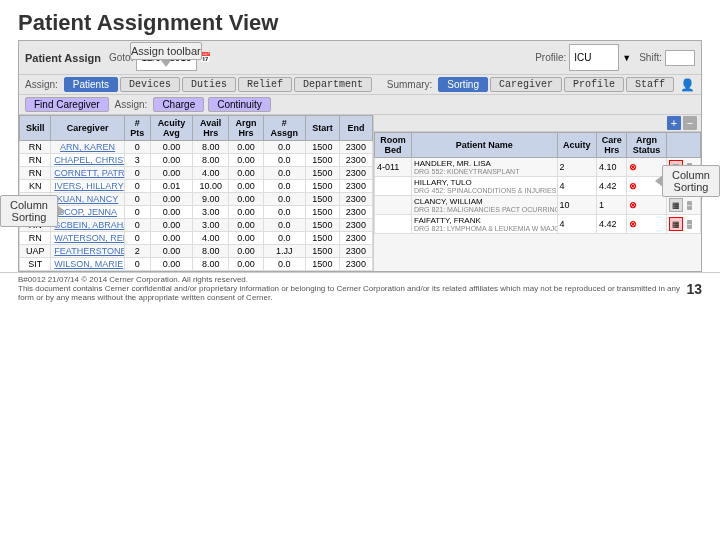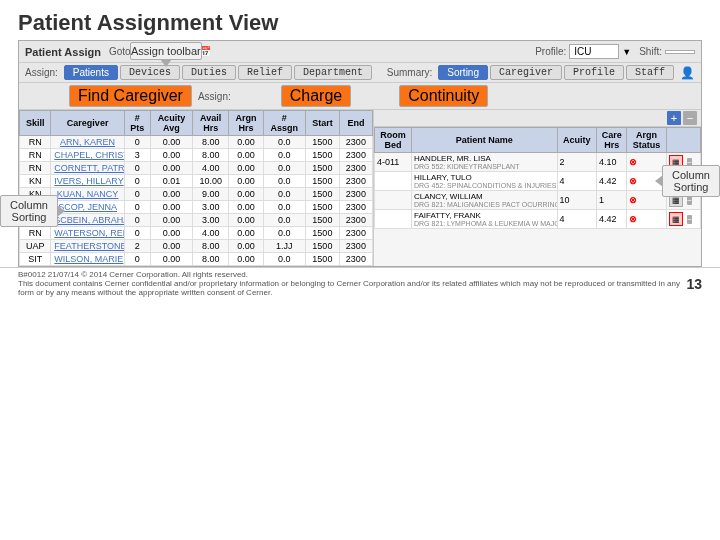--- a/index.html
+++ b/index.html
@@ -120,21 +120,21 @@
       align-items: center;
       gap: 3px;
     }
     .field-label {
       font-size: 10px;
       color: #555;
     }
     .field-value {
       background: #fff;
       border: 1px solid #aaa;
-      padding: 1px 4px;
+      padding: 7px 4px;
       font-size: 10px;
       min-width: 60px;
     }
     .field-value-short {
       min-width: 30px;
     }
     .top-bar-spacer { flex: 1; }
 
     
     .tab-row {
@@ -182,26 +182,25 @@
     .action-row {
       display: flex;
       align-items: center;
       background: #e8e8e8;
       border-bottom: 1px solid #ccc;
       padding: 2px 6px;
       gap: 4px;
     }
     .action-btn {
       padding: 1px 8px;
-      font-size: 16px;
-      border: 1px solid #aaa;
-      background: #f97316;
+      font-size: 10px;
+      border: 1px solid #aaa;
+      background: #c4b5fd;
       cursor: pointer;
       border-radius: 2px;
-      margin-left: 44px;
     }
     .action-label {
       font-size: 10px;
       color: #555;
       margin: 0 2px;
     }
 
     
     .panels {
       display: flex;

